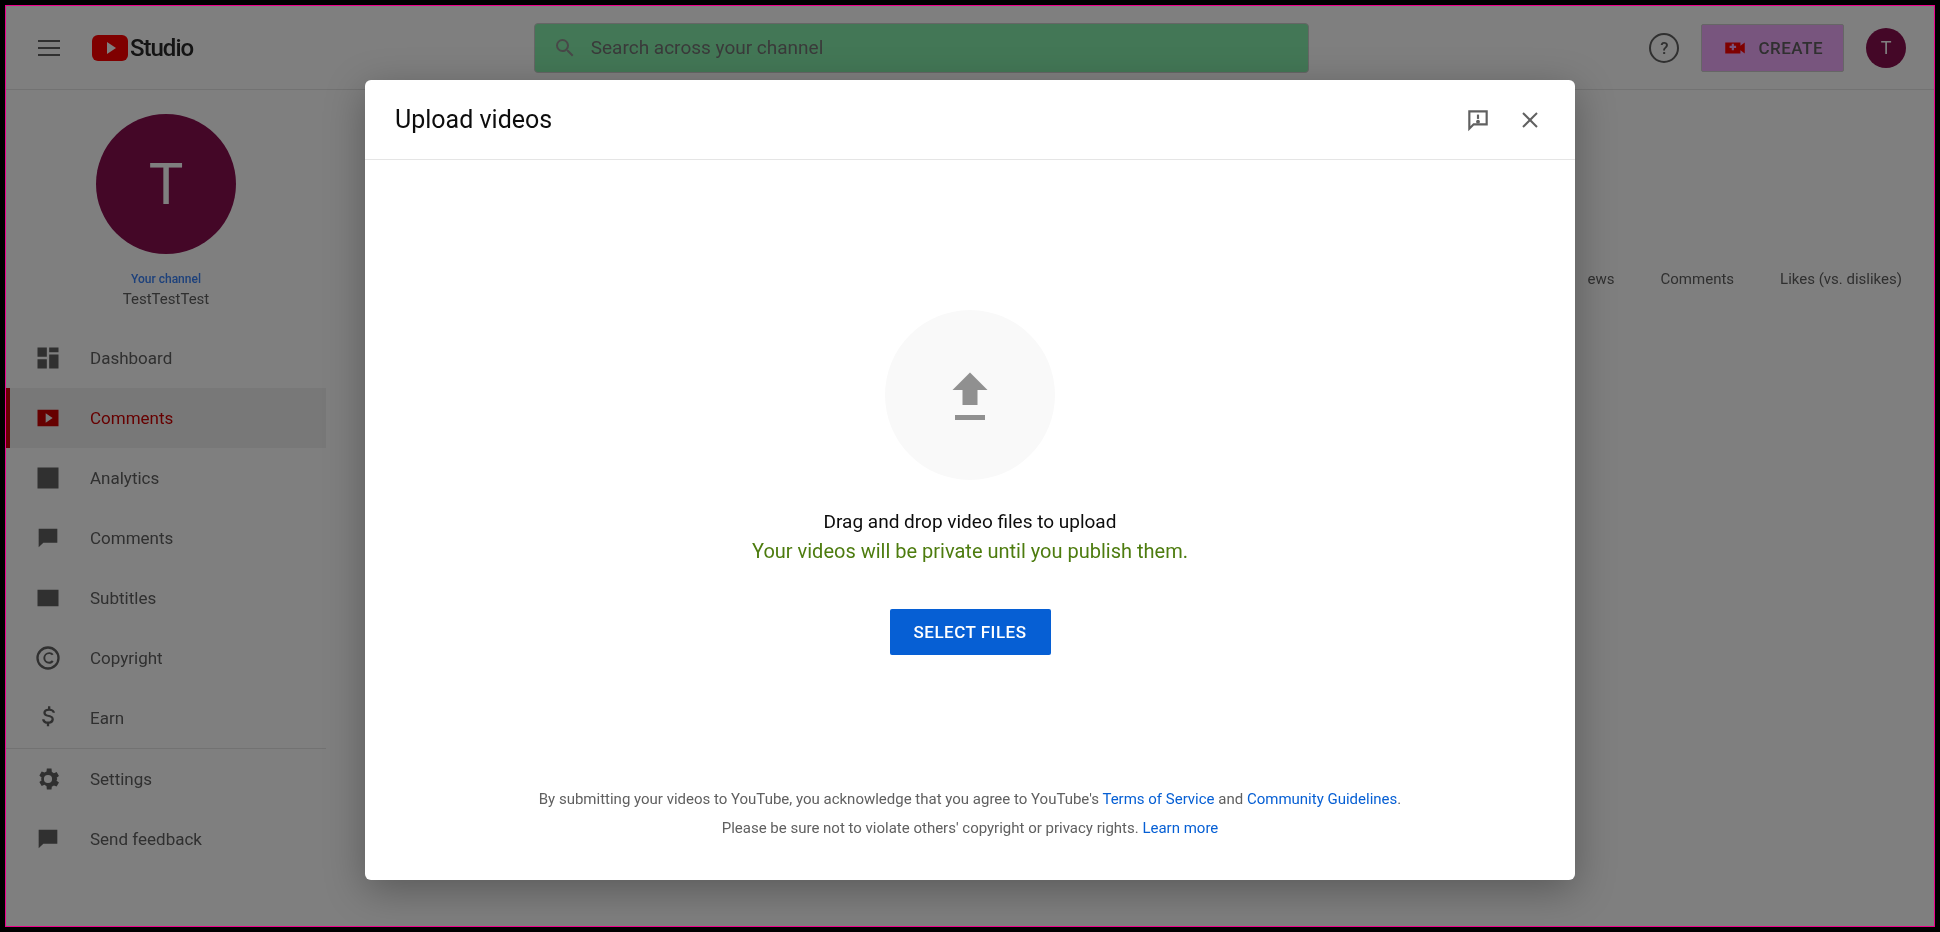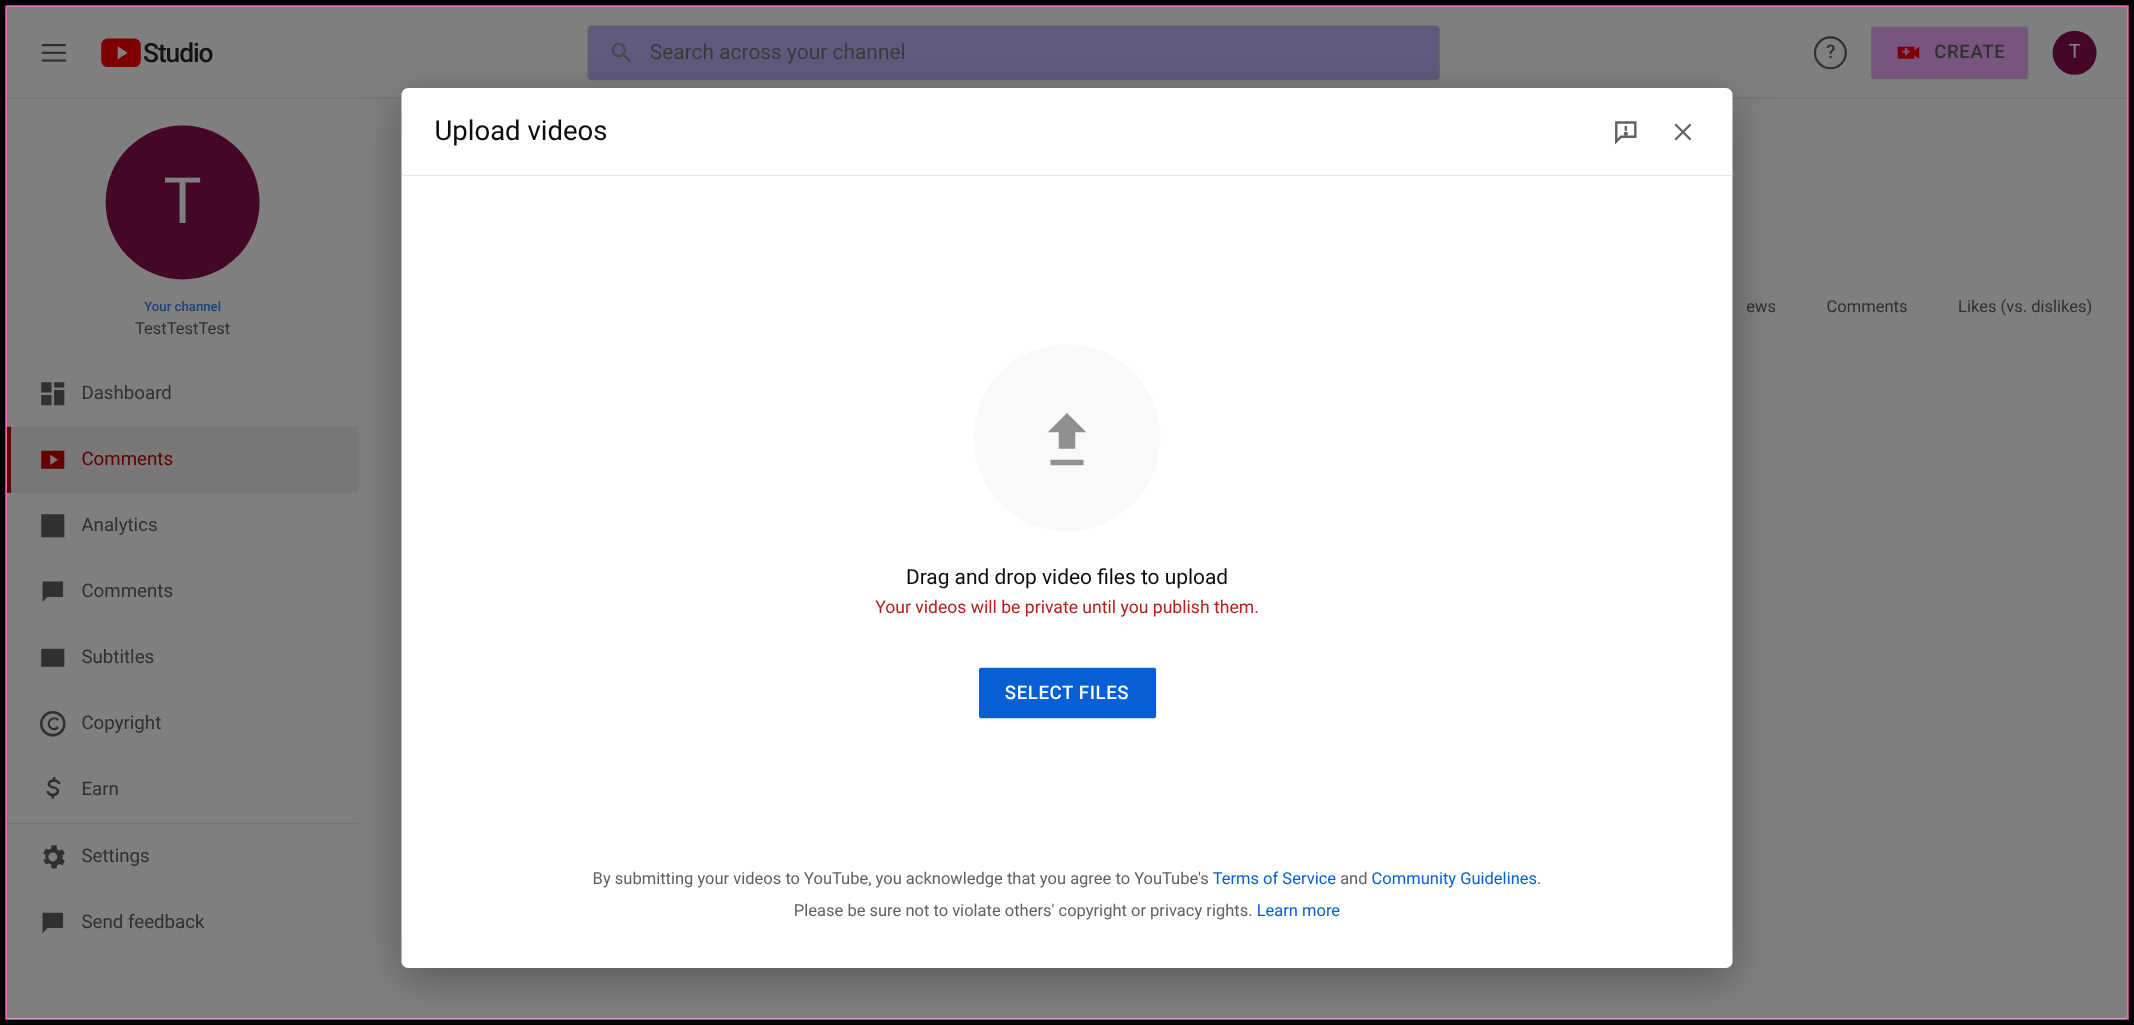--- a/index.html
+++ b/index.html
@@ -8,38 +8,38 @@
 
 
 .header { height:84px; display:flex; align-items:center; padding:0 28px; border-bottom:1px solid #e5e5e5; background:#fff; }
 .hamburger { width:30px; height:30px; display:flex; flex-direction:column; justify-content:center; gap:5px; cursor:pointer; margin-right:28px; }
 .hamburger span { display:block; height:2px; background:#606060; width:22px; margin:0 auto; }
 .logo { display:flex; align-items:center; gap:2px; }
 .logo-play { width:36px; height:26px; background:#ff0000; border-radius:6px; display:flex; align-items:center; justify-content:center; }
 .logo-play::after { content:''; border-left:9px solid #fff; border-top:6px solid transparent; border-bottom:6px solid transparent; margin-left:2px; }
 .logo-text { font-size:24px; font-weight:500; letter-spacing:-1px; color:#282828; font-family:'YouTube Sans',Roboto,Arial; }
 .search-wrap { flex:1; display:flex; justify-content:center; }
-.search-box { width:775px; height:50px; border:1px solid #ccc; border-radius:4px; background:#c4b5fd; display:flex; align-items:center; padding:0 18px; gap:14px; }
+.search-box { width:775px; height:50px; border:1px solid #ccc; border-radius:4px; background:#86efac; display:flex; align-items:center; padding:0 18px; gap:14px; }
 .search-box svg { width:24px; height:24px; fill:#909090; }
 .search-box input { border:none; background:transparent; outline:none; font-size:19px; color:#606060; flex:1; }
 .header-right { display:flex; align-items:center; gap:22px; }
 .help-icon { width:30px; height:30px; border:2px solid #606060; border-radius:50%; display:flex; align-items:center; justify-content:center; font-size:17px; color:#606060; font-weight:500; cursor:pointer; }
 .create-btn { height:48px; border:1px solid #ccc; background:#f0abfc; display:flex; align-items:center; padding:0 20px; gap:10px; cursor:pointer; font-size:17px; font-weight:500; color:#606060; letter-spacing:0.5px; border-radius:2px; }
 .create-btn svg { width:26px; height:26px; }
 .avatar { width:40px; height:40px; border-radius:50%; background:#880e4f; color:#fff; display:flex; align-items:center; justify-content:center; font-size:18px; cursor:pointer; }
 
 
 .sidebar { position:absolute; top:84px; left:0; width:320px; bottom:0; background:#fff; display:flex; flex-direction:column; }
 .channel-info { padding:24px 0 20px; text-align:center; }
 .channel-avatar { width:140px; height:140px; border-radius:50%; background:#880e4f; color:#fff; display:flex; align-items:center; justify-content:center; font-size:58px; margin:0 auto 18px; }
 .channel-main { font-size:12px; color:#3b82f6; font-weight:500; margin-bottom:4px; }
 .channel-name { font-size:15px; color:#606060; }
 .nav-list { flex:1; overflow-y:auto; }
 .nav-wrap { position:relative; }
-.nav-item { height:60px; display:flex; align-items:center; padding:0 28px; gap:12px; cursor:pointer; font-size:17px; color:#606060; }
+.nav-item { height:60px; display:flex; align-items:center; padding:0 28px; gap:28px; cursor:pointer; font-size:17px; color:#606060; }
 .nav-item svg { width:28px; height:28px; fill:#606060; }
 .nav-item.active { background:#f1f1f1; color:#cc0000; border-left:4px solid #cc0000; padding-left:24px; }
 .nav-item.active svg { fill:#cc0000; }
 .nav-bottom { border-top:1px solid #e5e5e5; }
 
 
 .main { position:absolute; top:84px; left:320px; right:0; bottom:0; background:#fff; }
 .col-headers { position:absolute; top:180px; right:32px; display:flex; gap:46px; font-size:15px; color:#606060; }
 
 
@@ -48,21 +48,21 @@
 
 .modal { position:absolute; top:74px; left:50%; transform:translateX(-50%); width:1210px; height:800px; background:#fff; border-radius:6px; box-shadow:0 10px 40px rgba(0,0,0,0.3); display:flex; flex-direction:column; }
 .modal-header { height:80px; display:flex; align-items:center; justify-content:space-between; padding:0 30px; border-bottom:1px solid #e5e5e5; }
 .modal-title { font-size:25px; color:#0d0d0d; font-weight:400; }
 .modal-actions { display:flex; align-items:center; gap:22px; }
 .modal-actions .icon-btn { width:30px; height:30px; display:flex; align-items:center; justify-content:center; cursor:pointer; color:#606060; }
 .modal-body { flex:1; display:flex; flex-direction:column; align-items:center; justify-content:center; padding:20px 40px 0; }
 .upload-circle { width:170px; height:170px; border-radius:50%; background:#f9f9f9; display:flex; align-items:center; justify-content:center; margin-bottom:30px; }
 .upload-circle svg { width:60px; height:60px; fill:#909090; }
 .drag-text { font-size:19px; color:#0d0d0d; margin-bottom:6px; }
-.privacy-text { font-size:16px; color:#b91c1c; margin-bottom:46px; }
+.privacy-text { font-size:20px; color:#4d7c0f; margin-bottom:46px; }
 .select-btn { background:#065fd4; color:#fff; border:none; height:46px; padding:0 24px; font-size:17px; font-weight:500; letter-spacing:0.5px; cursor:pointer; border-radius:2px; }
 .modal-footer { padding:0 40px 38px; text-align:center; font-size:15px; color:#606060; line-height:1.9; }
 .modal-footer a { color:#065fd4; text-decoration:none; }
 </style>
 </head>
 <body>
 
 <div class="frame">
 
   <div class="header">

